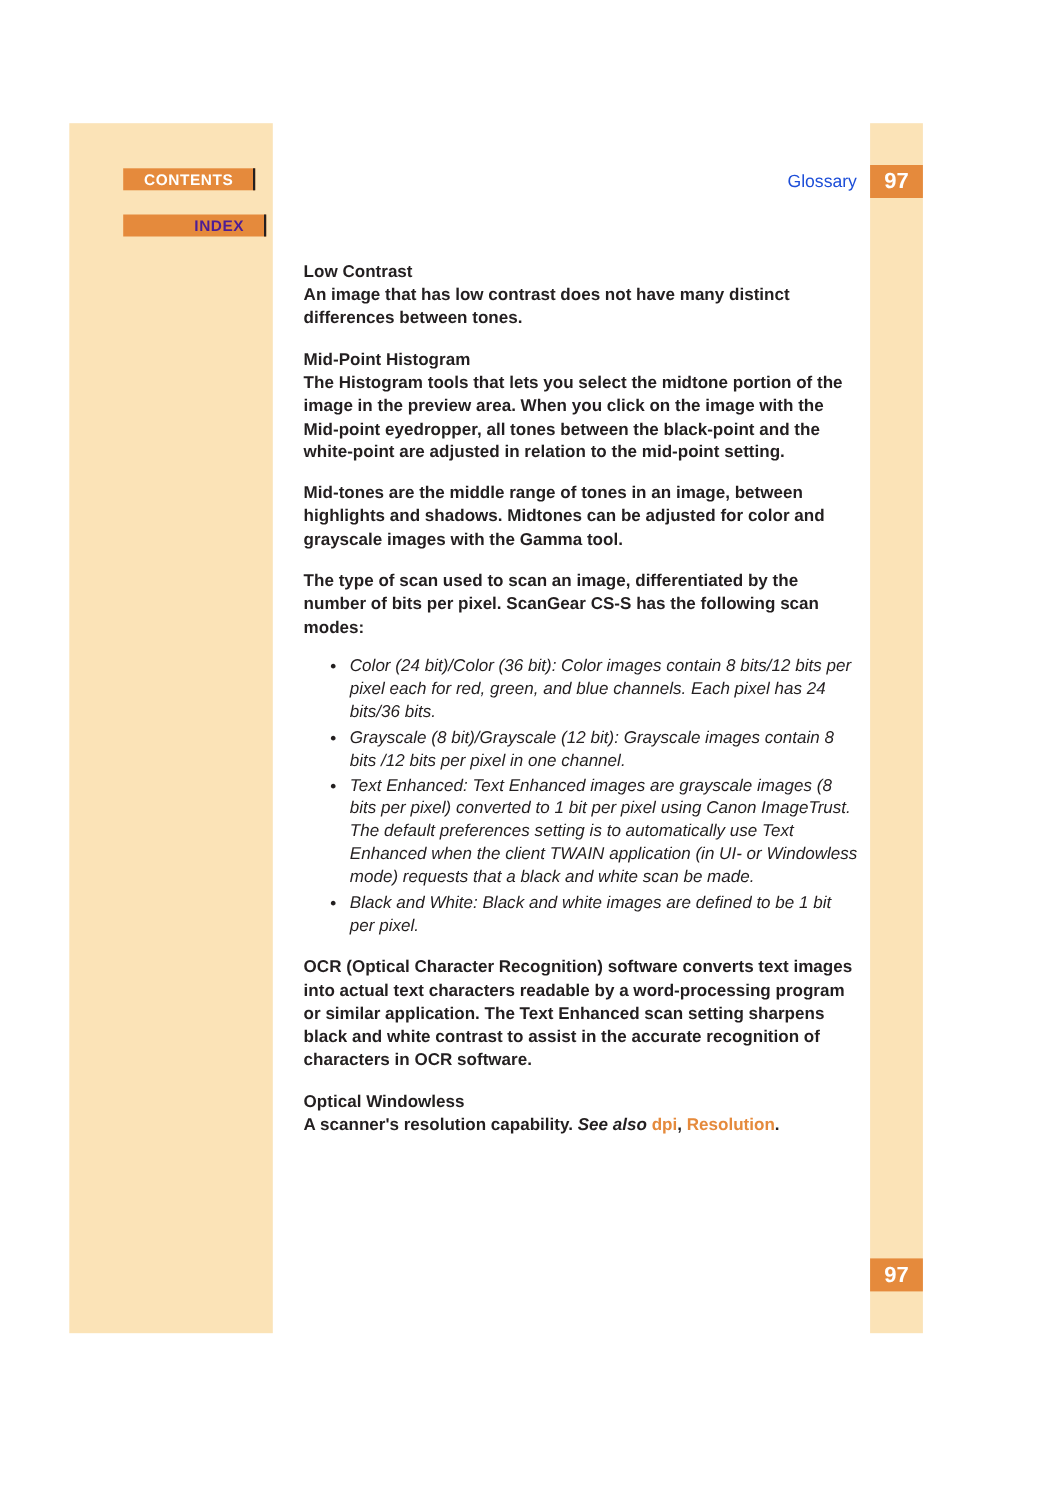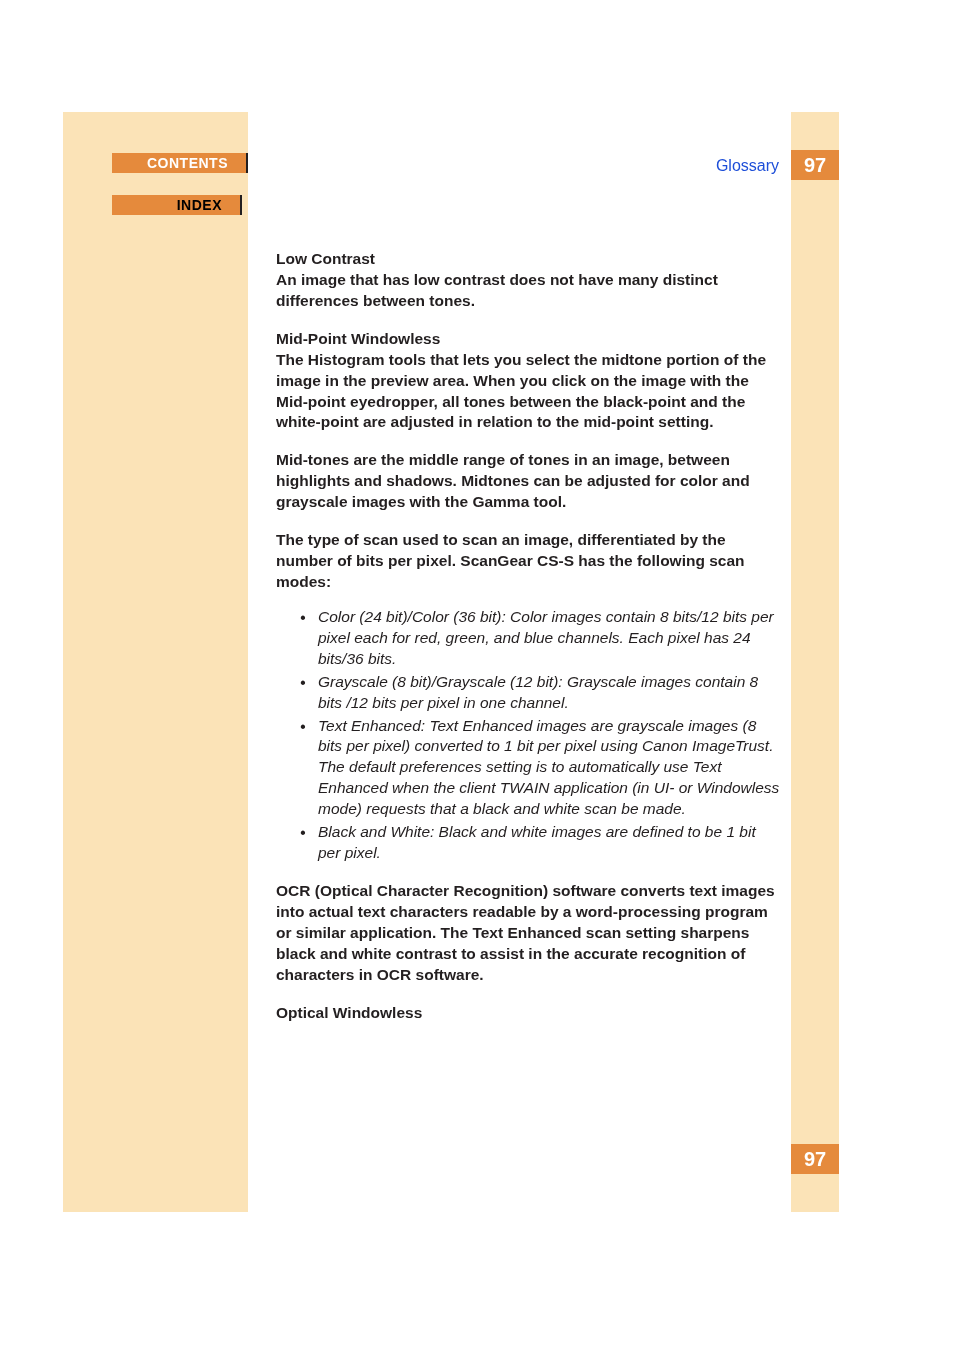--- a/index.html
+++ b/index.html
@@ -18,40 +18,40 @@
     left: 63px;
     top: 112px;
     width: 185px;
     height: 1100px;
     background: #fbe3b7;
   }
   .nav-contents {
     position: absolute;
     left: 112px;
     top: 153px;
-    width: 136px;
+    width: 120px;
     height: 20px;
     background: #e58a3c;
     color: #fff;
     font-weight: bold;
     font-size: 14px;
     letter-spacing: 0.5px;
     text-align: right;
     padding-right: 18px;
     line-height: 20px;
     border-right: 2px solid #231f20;
   }
   .nav-index {
     position: absolute;
     left: 112px;
     top: 195px;
     width: 130px;
     height: 20px;
     background: #e58a3c;
-    color: #000000;
+    color: #4c1d95;
     font-weight: bold;
     font-size: 14px;
     letter-spacing: 0.5px;
     text-align: right;
     padding-right: 18px;
     line-height: 20px;
     border-right: 2px solid #231f20;
   }
   .section-label {
     position: absolute;
@@ -97,21 +97,20 @@
   .content {
     position: absolute;
     left: 276px;
     top: 238px;
     width: 504px;
   }
   .entry { margin-bottom: 17px; }
   .term {
     font-weight: bold;
     color: #231f20;
-    margin-top: 11px;
   }
   .def {
     color: #231f20;
     font-weight: bold;
   }
   ul.modes {
     list-style: none;
     margin: 14px 0 0 20px;
   }
   ul.modes li {
@@ -143,21 +142,21 @@
 <div class="page-num-top">97</div>
 
 <div class="content">
 
   <div class="entry">
     <div class="term">Low Contrast</div>
     <div class="def">An image that has low contrast does not have many distinct differences between tones.</div>
   </div>
 
   <div class="entry">
-    <div class="term">Mid-Point Windowless</div>
+    <div class="term">Mid-Point Histogram</div>
     <div class="def">The Histogram tools that lets you select the midtone portion of the image in the preview area. When you click on the image with the Mid-point eyedropper, all tones between the black-point and the white-point are adjusted in relation to the mid-point setting.</div>
   </div>
 
   <div class="entry">
     <div class="def">Mid-tones are the middle range of tones in an image, between highlights and shadows. Midtones can be adjusted for color and grayscale images with the Gamma tool.</div>
   </div>
 
   <div class="entry">
     <div class="def">The type of scan used to scan an image, differentiated by the number of bits per pixel. ScanGear CS-S has the following scan modes:</div>
     <ul class="modes">
@@ -167,17 +166,18 @@
       <li>Black and White:  Black and white images are defined to be 1 bit per pixel.</li>
     </ul>
   </div>
 
   <div class="entry">
     <div class="def">OCR (Optical Character Recognition) software converts text images into actual text characters readable by a word-processing program or similar application. The Text Enhanced scan setting sharpens black and white contrast to assist in the accurate recognition of characters in OCR software.</div>
   </div>
 
   <div class="entry">
     <div class="term">Optical Windowless</div>
+    <div class="def"><span>A scanner's resolution capability. </span><span class="seealso">See also </span><span class="xref">dpi</span><span>, </span><span class="xref">Resolution</span><span>.</span></div>
   </div>
 
 </div>
 
 <div class="page-num-bottom">97</div>
 
 </body></html>

